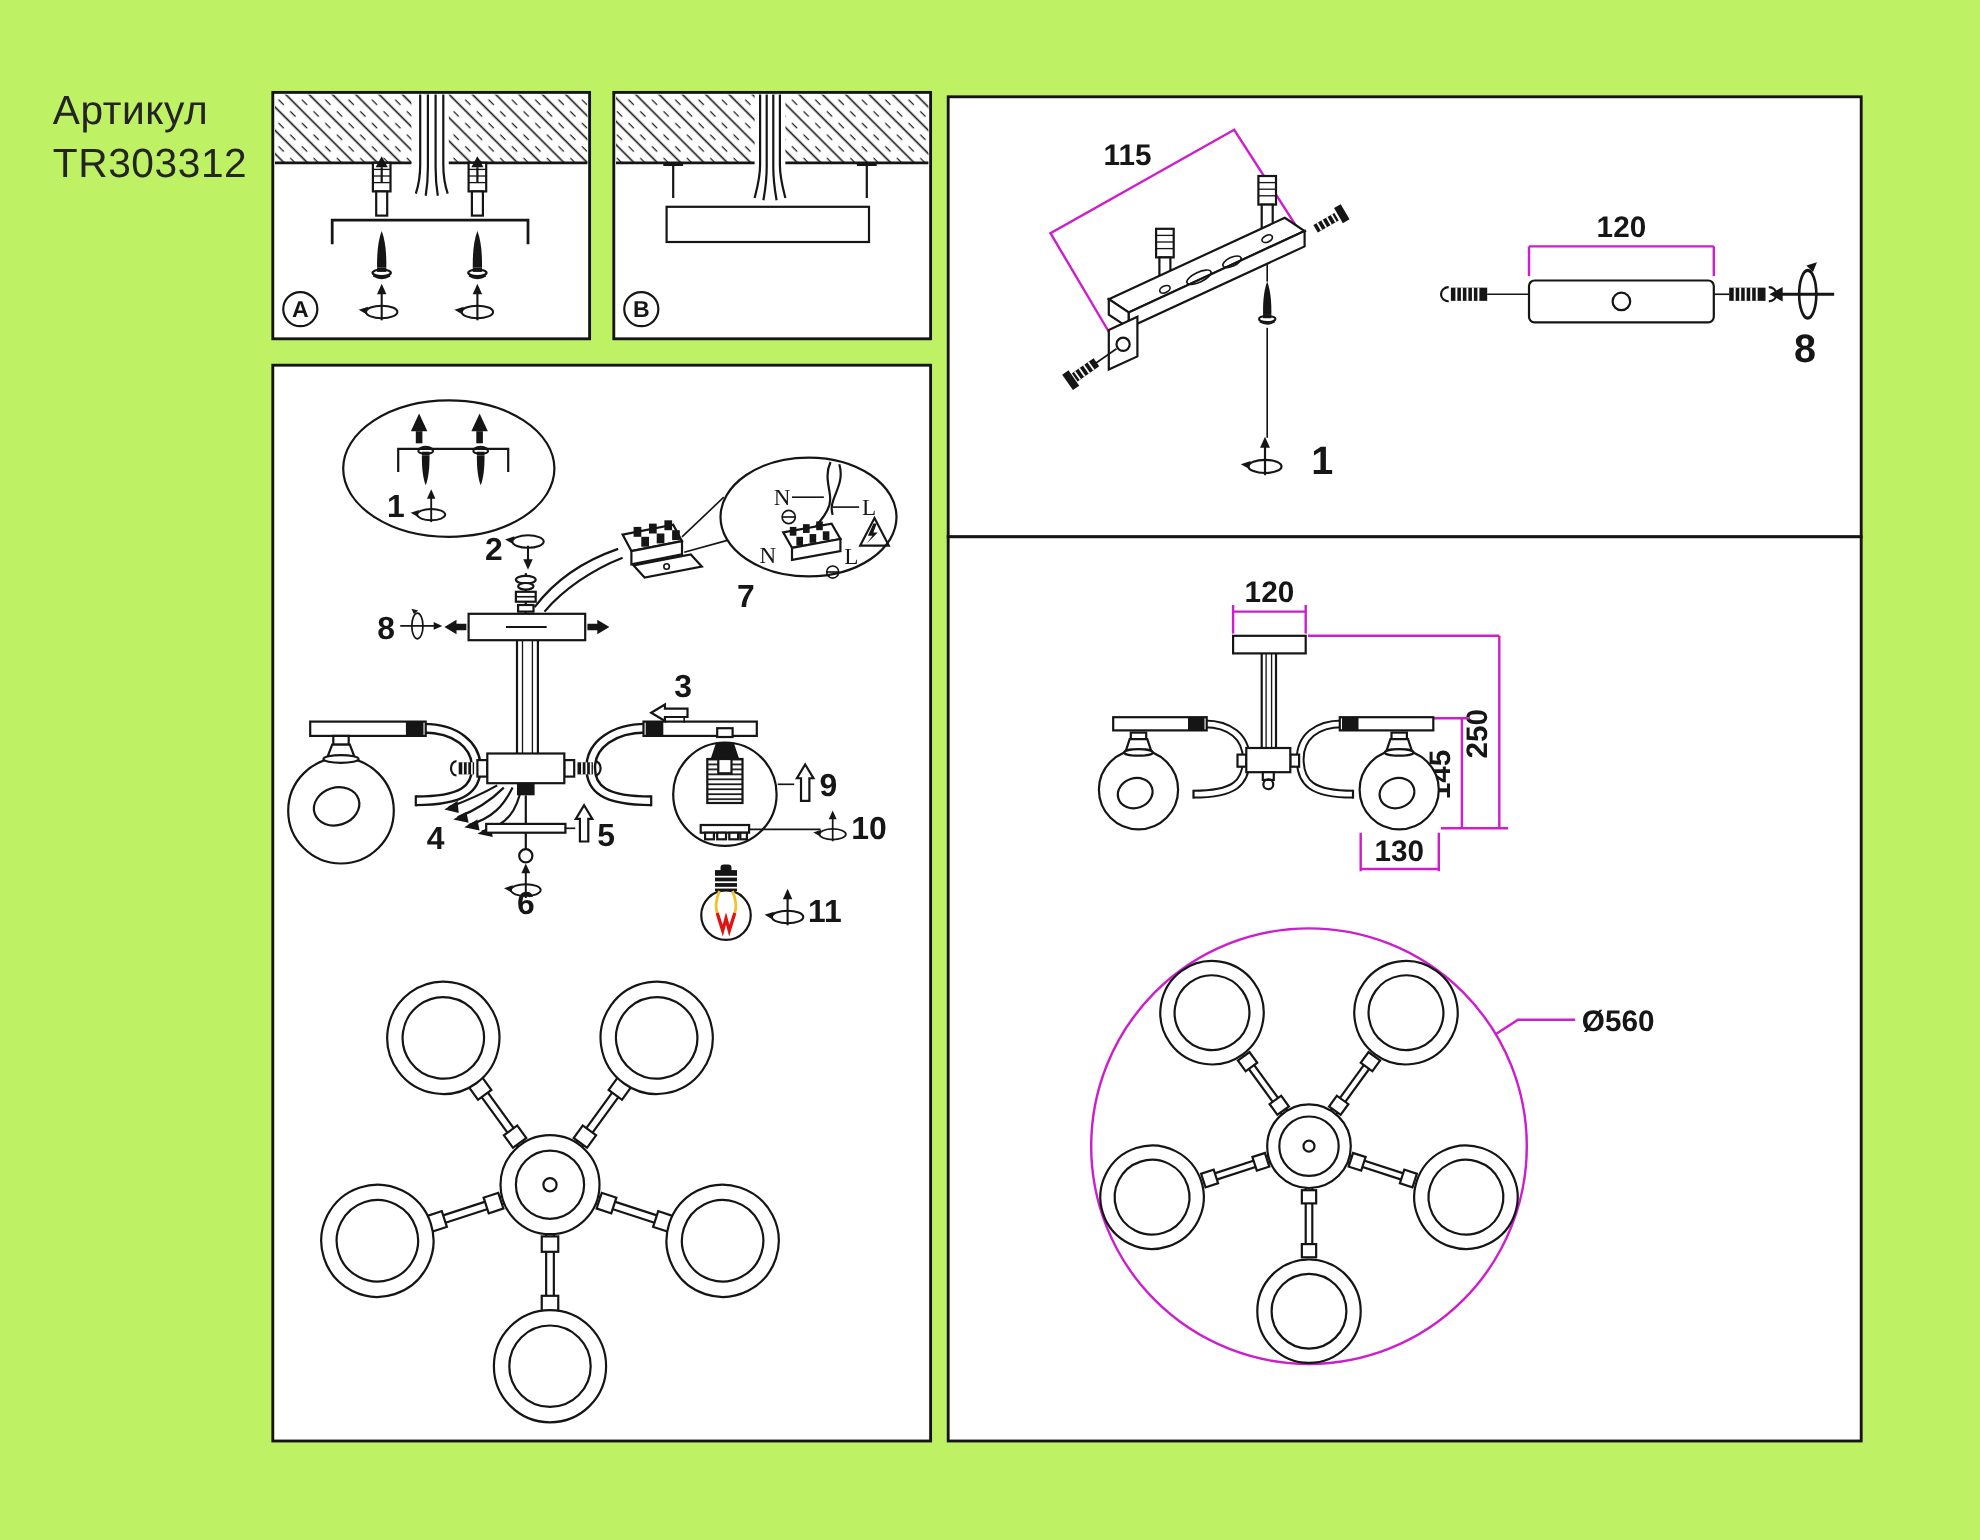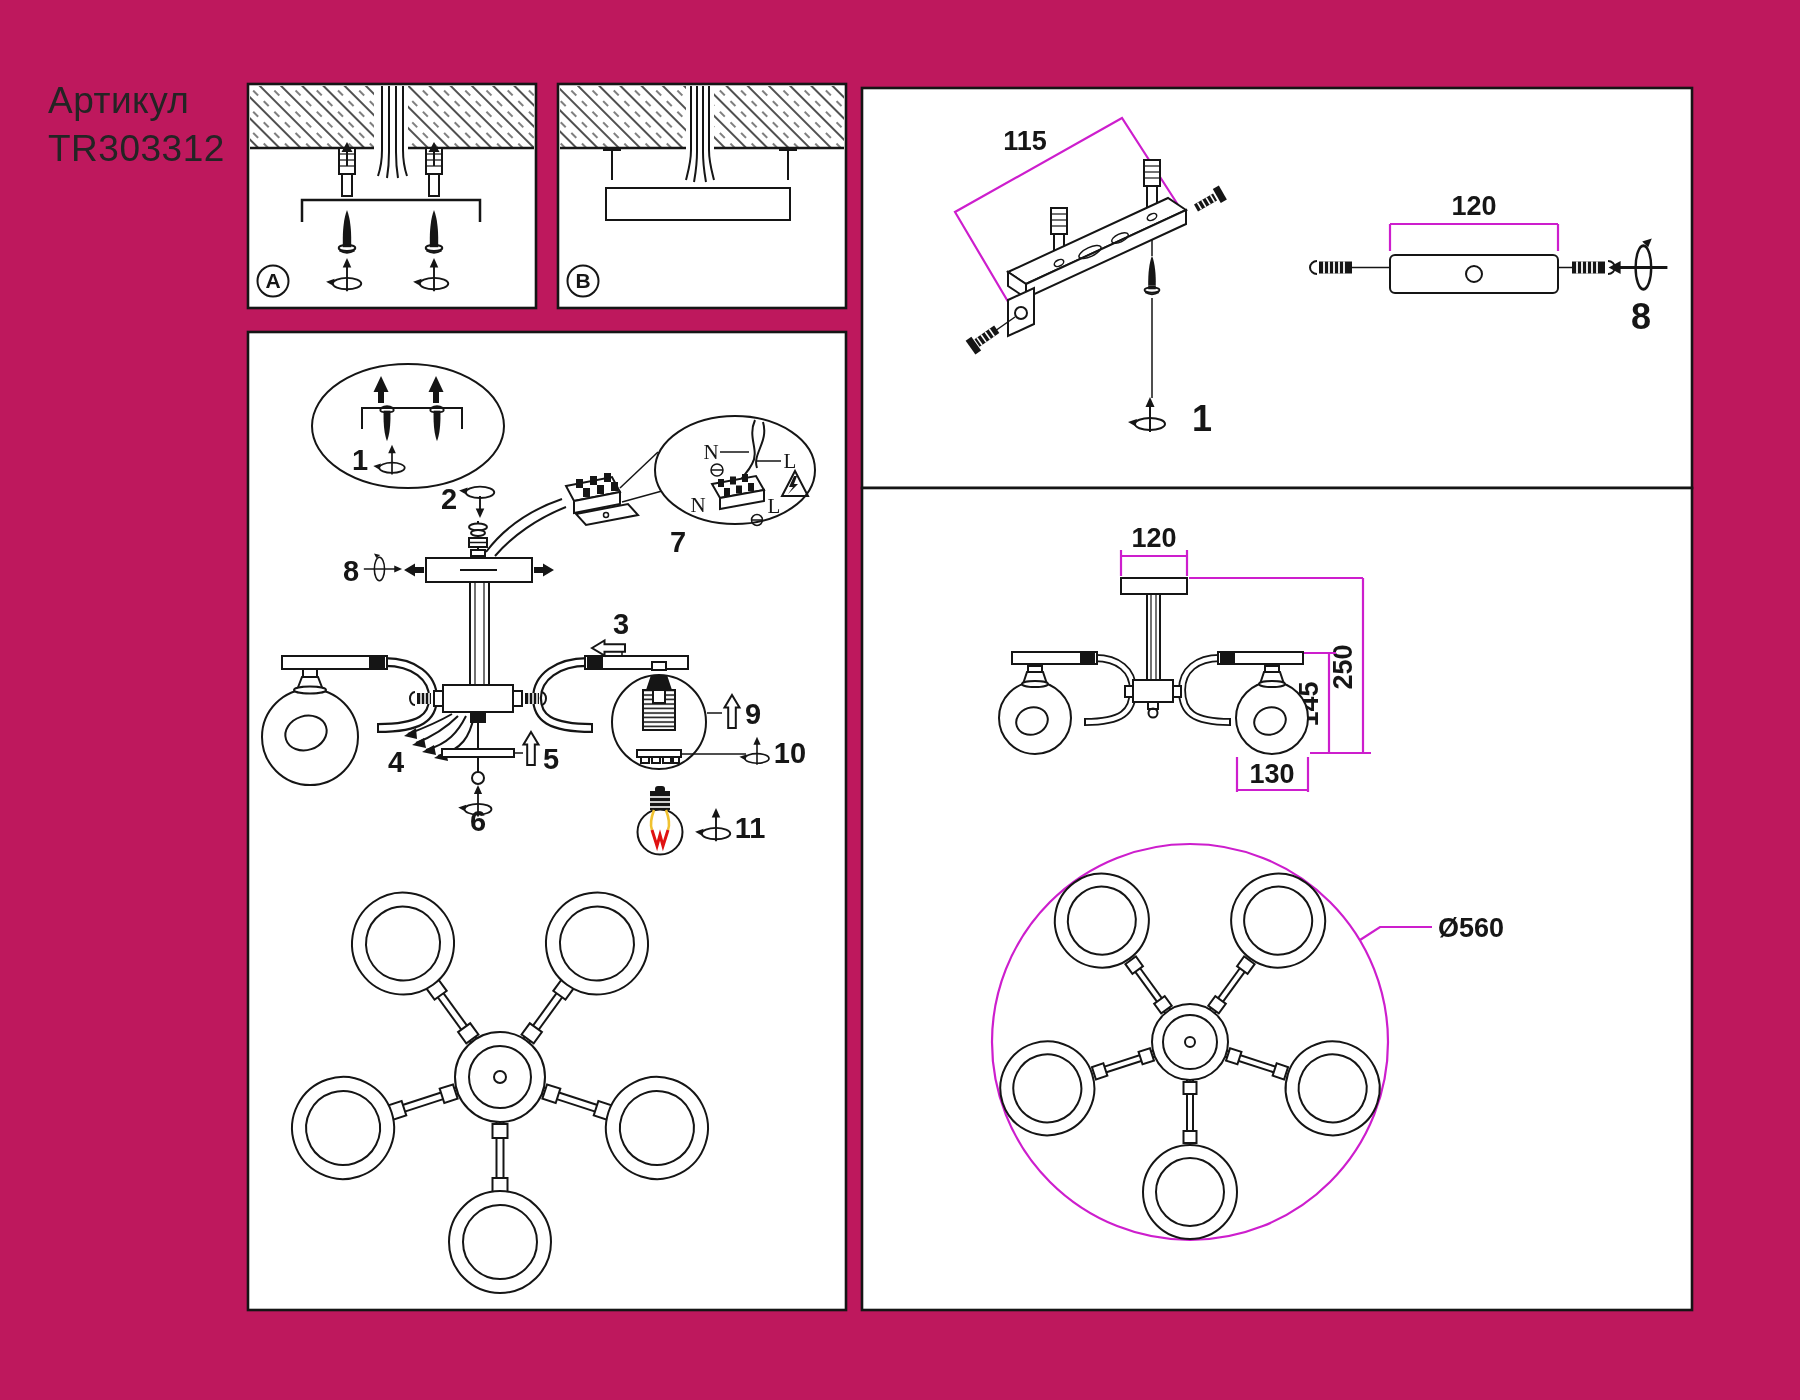--- a/index.html
+++ b/index.html
@@ -1,16 +1,16 @@
 <!DOCTYPE html>
 <html><head>
 <meta charset="utf-8">
 <style>
   html,body{margin:0;padding:0;background:#fff}
-  .sheet{width:1800px;height:1400px;position:relative;background:#be185d;font-family:"Liberation Sans",sans-serif;overflow:hidden}
+  .sheet{width:1800px;height:1400px;position:relative;background:#bef264;font-family:"Liberation Sans",sans-serif;overflow:hidden}
   svg{display:block}
   .s{fill:none;stroke:#151515;stroke-width:2}
   .s15{stroke-width:1.5}
   .s12{stroke-width:1.2}
   .s25{stroke-width:2.5}
   .w{fill:#fff}
   .f{fill:#151515;stroke:none}
   .panel{fill:#fff;stroke:#151515;stroke-width:2.6}
   .mg{fill:none;stroke:#CD1ECD;stroke-width:2.2}
   text{fill:#161616}

